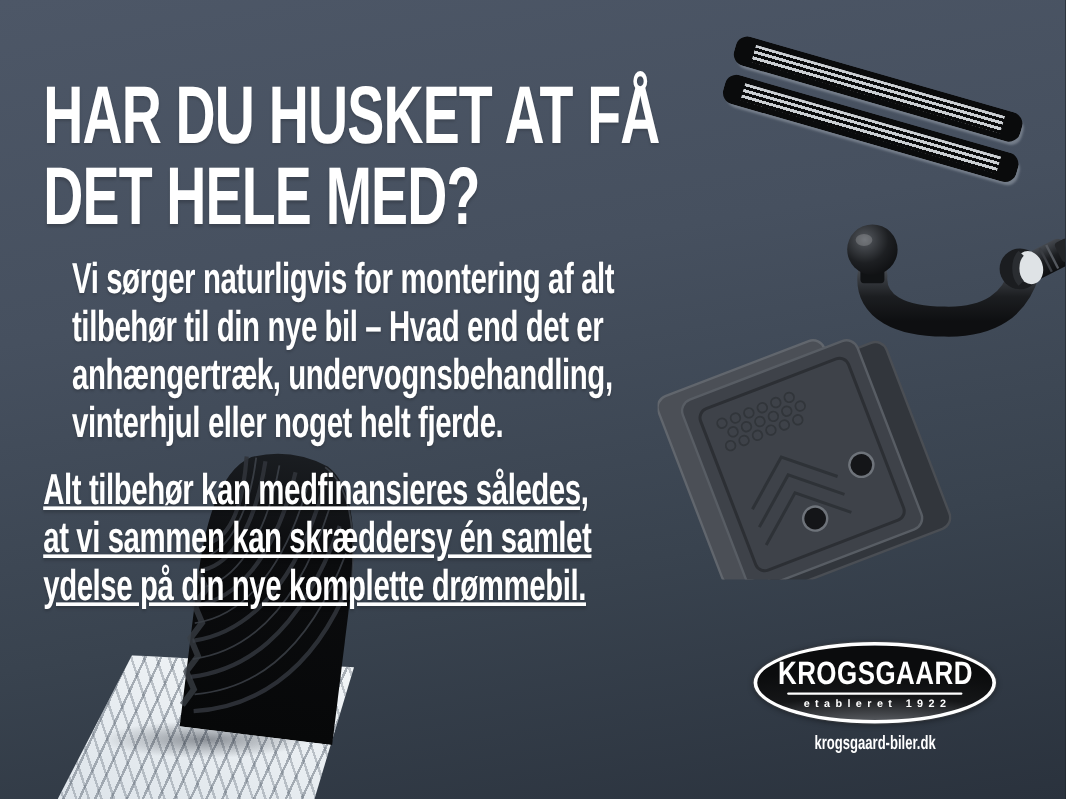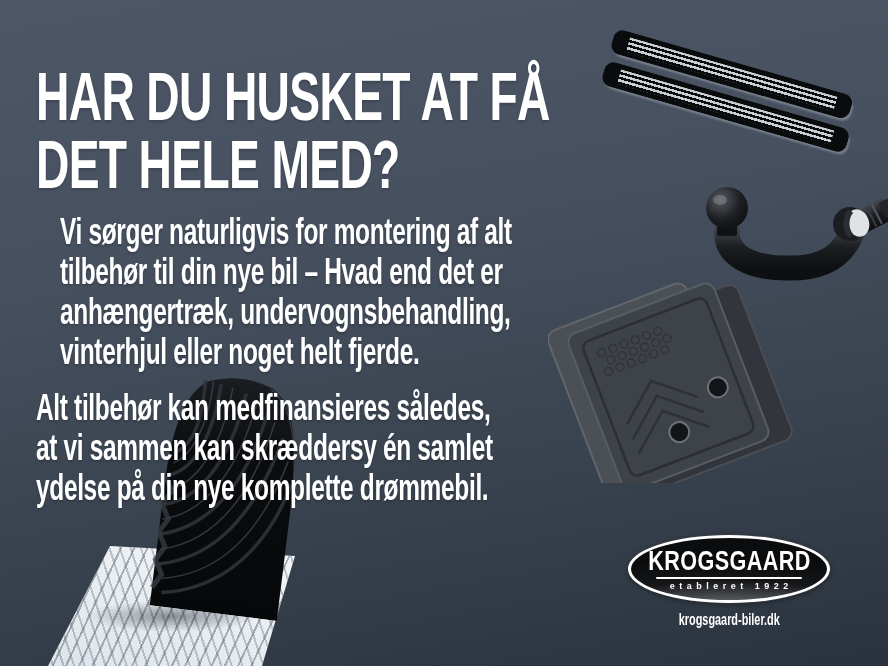--- a/index.html
+++ b/index.html
@@ -17,21 +17,21 @@
     transform:scaleX(0.68);transform-origin:0 50%;
     letter-spacing:-1px;text-shadow:0 2px 3px rgba(0,0,0,.18);
   }
   .para{position:absolute;left:36px;color:#fff;z-index:6;}
   .para .p-line{
     font-size:36px;font-weight:bold;line-height:40px;white-space:nowrap;
     transform:scaleX(0.68);transform-origin:0 50%;
     letter-spacing:-0.5px;text-shadow:0 2px 3px rgba(0,0,0,.2);
   }
   .p1{top:212px;margin-left:24px;}
-  .p2{top:388px;}
+  .p2{top:388px;text-decoration:underline;}
   
   .snow-track{
     position:absolute;left:10px;top:528px;width:310px;height:138px;z-index:1;
     clip-path:polygon(100px 18px,285px 28px,252px 138px,38px 138px);
     background:
       radial-gradient(40% 16% at 52% 64%, rgba(25,30,40,.45), transparent 70%),
       repeating-linear-gradient(115deg, rgba(96,106,118,.50) 0 2px, transparent 2px 12px),
       repeating-linear-gradient(72deg, rgba(96,106,118,.35) 0 2px, transparent 2px 10px),
       linear-gradient(200deg,#f5f8fa 0%,#e8edf1 55%,#dce3e9 100%);
   }

